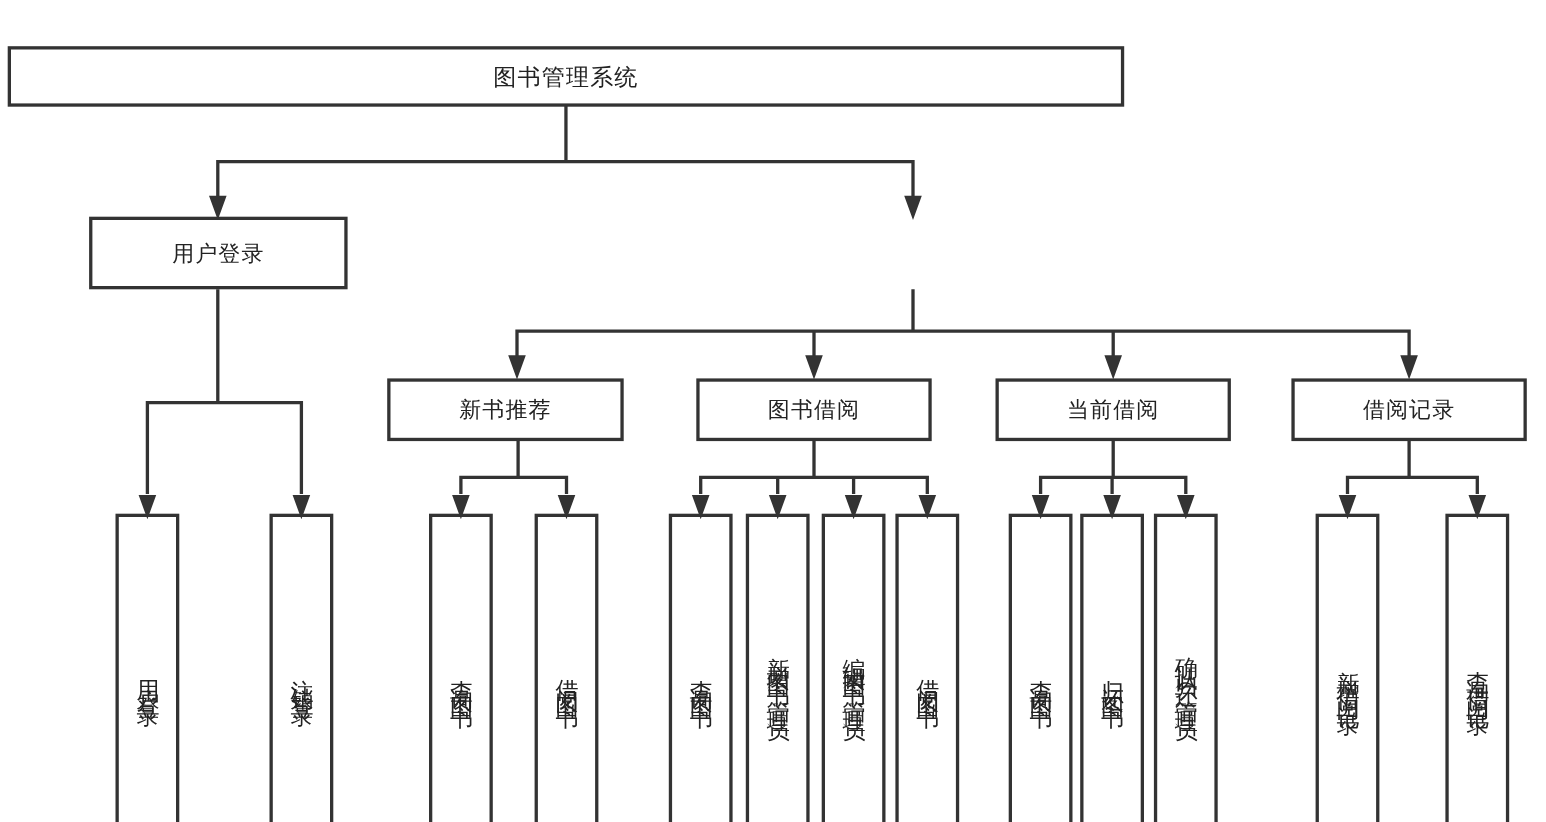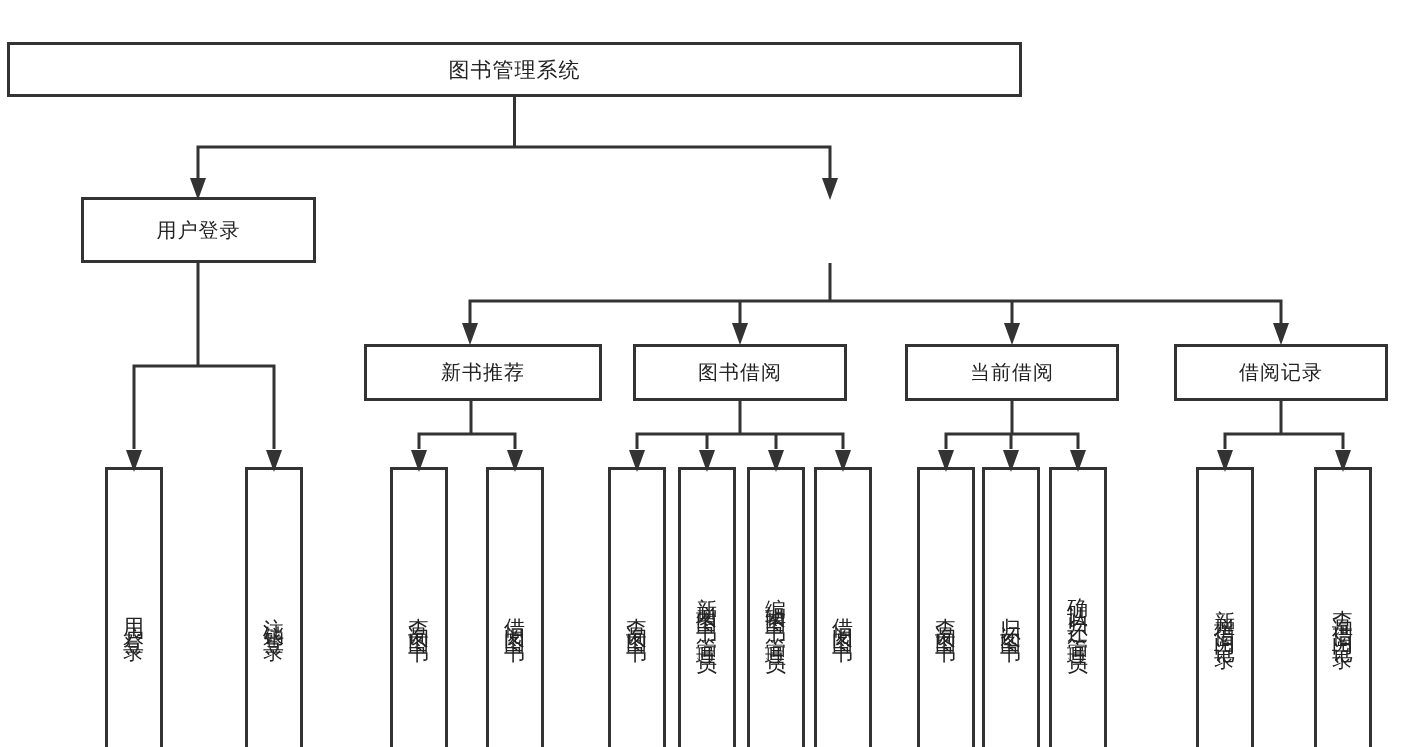--- a/index.html
+++ b/index.html
@@ -75,21 +75,21 @@
              M419 443 l-8 -22 h16 Z M515 443 l-8 -22 h16 Z
              M637 443 l-8 -22 h16 Z M707 443 l-8 -22 h16 Z M776 443 l-8 -22 h16 Z M843 443 l-8 -22 h16 Z
              M946 443 l-8 -22 h16 Z M1011 443 l-8 -22 h16 Z M1078 443 l-8 -22 h16 Z
              M1225 443 l-8 -22 h16 Z M1343 443 l-8 -22 h16 Z"></path>
   </svg>
 
   <div class="box root">图书管理系统</div>
 
   <div class="box lvl2" style="left:81px;width:235px;">用户登录</div>
 
-  <div class="box lvl3" style="left:364px;width:238px;">新书推荐</div>
+  <div class="box lvl3" style="left:352px;width:215px;">新书推荐</div>
   <div class="box lvl3" style="left:633px;width:214px;">图书借阅</div>
   <div class="box lvl3" style="left:905px;width:214px;">当前借阅</div>
   <div class="box lvl3" style="left:1174px;width:214px;">借阅记录</div>
 
   <div class="box leaf" style="left:105px;">
     <span class="vt">用户登录</span>
   </div>
   <div class="box leaf" style="left:245px;">
     <span class="vt">注销登录</span>
   </div>

